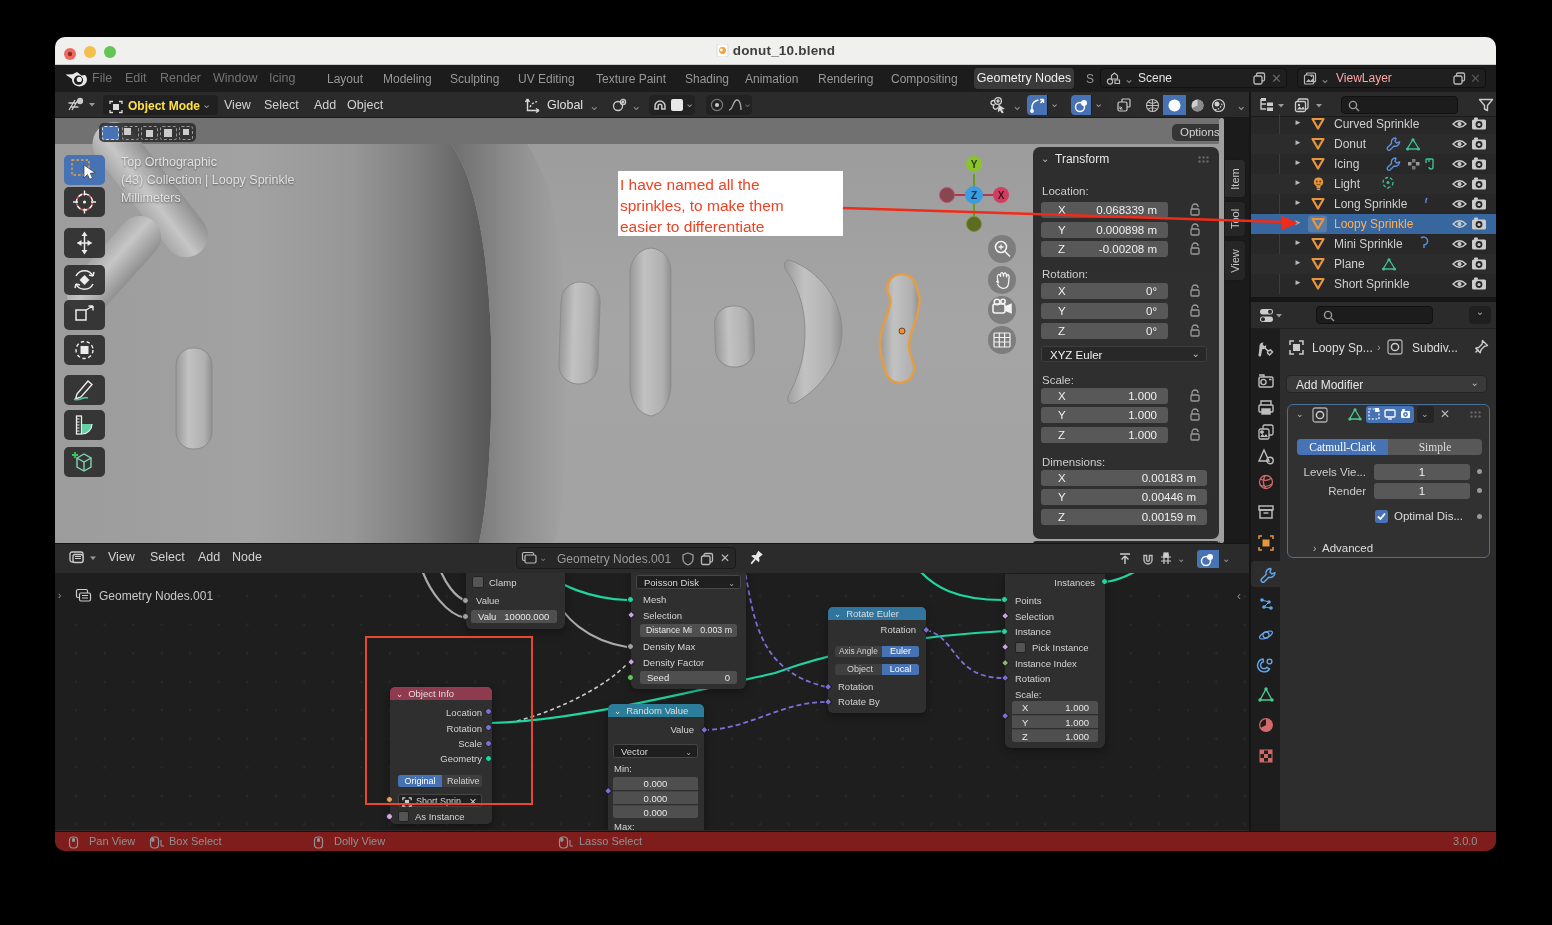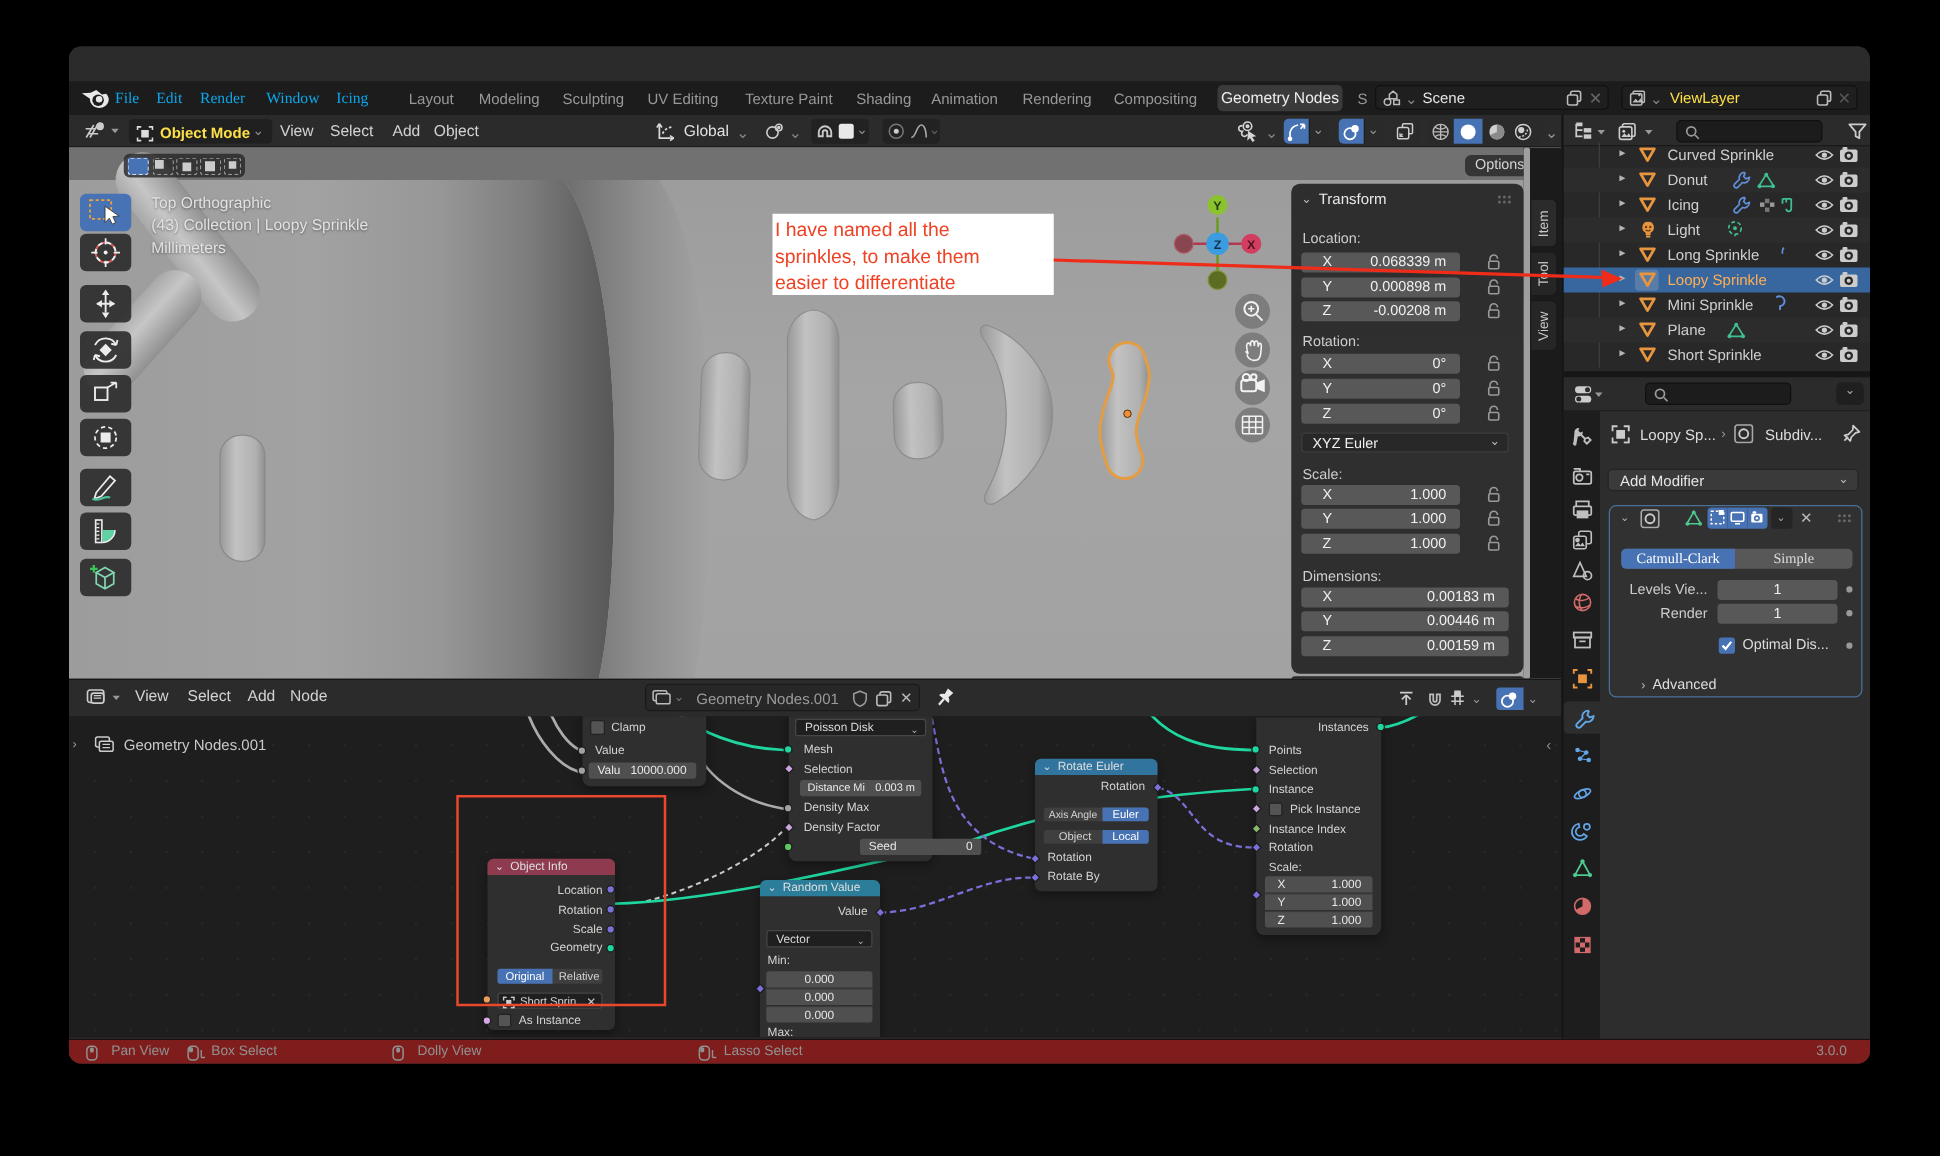--- a/index.html
+++ b/index.html
@@ -9,21 +9,21 @@
   border-radius:10px; overflow:hidden; background:#2b2b2b; transform:translateZ(0); }
 .abs { position:absolute; }
 
 #titlebar { position:absolute; left:0; top:0; width:1441px; height:28px;
   background:#f0f0ef; border-bottom:1px solid #c9c9c8; }
 .tl { position:absolute; top:9px; width:12px; height:12px; border-radius:50%; }
 #title { position:absolute; left:0; right:0; top:6px; text-align:center;
   font-size:13.5px; font-weight:bold; color:#3e3e3e; letter-spacing:.2px; }
 
 #row1 { position:absolute; left:0; top:28px; width:1441px; height:27px; background:#1c1c1c; }
-#row1 .m { position:absolute; top:6px; font-size:12.5px; color:#0ea5e9;font-family:Liberation Serif, serif; }
+#row1 .m { position:absolute; top:6px; font-size:12.5px; color:#737373; }
 #row1 .ws { position:absolute; top:7px; font-size:12px; color:#989898; }
 #row1 .wsa { position:absolute; top:3px; height:21px; border-radius:4px; background:#3a3a3a;
   color:#eee; font-size:12.5px; line-height:21px; text-align:center; }
 .selfield { position:absolute; top:3px; height:20px; background:#1f1f1f; border:1px solid #111;
   border-radius:4px; color:#cfcfcf; font-size:12px; }
 
 .hdr { position:absolute; background:#2b2b2b; }
 .hdr .m { position:absolute; top:6px; font-size:12.5px; color:#d2d2d2; }
 
 #vph { left:0; top:55px; width:1194px; height:26px; border-bottom:1px solid #191919;}
@@ -81,20 +81,33 @@
 #status { position:absolute; left:0; top:794px; width:1441px; height:20px; background:#7f1d1d;
   border-top:1px solid #131313; font-size:11px; color:#919191; }
 #status span { position:absolute; top:3px; }
 svg { display:block; }
 .ovl { position:absolute; pointer-events:none; }
 </style>
 </head>
 <body>
 <div id="win">
 
+  <div id="titlebar">
+    <div class="tl" style="left:9px;width:12px;height:12px;"><svg width="12" height="12" style="display:inline">
+          <circle cx="6" cy="6" r="6" fill="#ed6b5f"></circle>
+          <circle cx="6" cy="6" r="2.2" fill="#8c2e22"></circle>
+        </svg></div>
+    <div class="tl" style="left:29px;background:#f5bf4e;"></div>
+    <div class="tl" style="left:49px;background:#62c554;"></div>
+    <div id="title"><svg width="13" height="13" style="display:inline-block;vertical-align:-2px">
+          <rect x="1" y="0" width="11" height="13" rx="2" fill="#fff" stroke="#d8d8d8"></rect>
+          <circle cx="6.5" cy="6.5" r="3.4" fill="#f0a33a"></circle>
+          <circle cx="5.4" cy="6" r="1.4" fill="#fff"></circle>
+        </svg> donut_10.blend</div>
+  </div>
 
   <div id="row1">
     <svg class="abs" style="left:9px;top:5px" width="24" height="18" viewBox="0 0 24 18">
       <path d="M13 2 L17.5 5.5 L21 5 A7.5 6.8 0 1 1 8 9 L1.5 4.5 L8.5 4.2 Z" fill="#e8e8e8"></path>
       <circle cx="14.5" cy="10.2" r="4.6" fill="#1c1c1c"></circle>
       <circle cx="15.3" cy="9.4" r="2.6" fill="#e8e8e8"></circle>
     </svg>
     <span class="m" style="left:37px">File</span>
     <span class="m" style="left:70px">Edit</span>
     <span class="m" style="left:105px">Render</span>
@@ -126,21 +139,21 @@
       <span class="abs" style="left:170px;top:2px;color:#666;font-size:13px;">✕</span>
     </div>
     <div class="selfield" style="left:1242px;width:189px;">
       <svg class="abs" style="left:5px;top:2.5px" width="14" height="14" viewBox="0 0 14 14">
           <rect x="3.5" y="1" width="9" height="9" rx="1" fill="none" stroke="#bbb" stroke-width="1.2"></rect>
           <rect x="1.5" y="3" width="9" height="9" rx="1" fill="#1f1f1f" stroke="#bbb" stroke-width="1.2"></rect>
           <circle cx="8.5" cy="4" r="1" fill="#bbb"></circle>
           <path d="M3 10 l2.5-3 2 2 2-2.5 2.5 3.5z" fill="#bbb"></path>
         </svg>
       <span class="abs" style="left:22px;top:3px;color:#888">⌄</span>
-      <span class="abs" style="left:38px;top:2px;color:#fde047;">ViewLayer</span>
+      <span class="abs" style="left:38px;top:2px;color:#fca5a5;">ViewLayer</span>
       <svg class="abs" style="left:155px;top:3px" width="13" height="13" viewBox="0 0 13 13">
           <rect x="3.5" y="1" width="8" height="8" rx="1.5" fill="none" stroke="#bbb" stroke-width="1.3"></rect>
           <rect x="1" y="4" width="8" height="8" rx="1.5" fill="#1f1f1f" stroke="#bbb" stroke-width="1.3"></rect>
         </svg>
       <span class="abs" style="left:172px;top:2px;color:#555;font-size:13px;">✕</span>
     </div>
   </div>
 
   <div class="hdr" id="vph">
     <svg class="abs" style="left:12px;top:5px" width="30" height="16" viewBox="0 0 30 16">
@@ -703,21 +716,21 @@
       <div class="sock" style="left:-4px;top:48px;background:#a1a1a1;"></div>
     </div>
 
     <div class="node" style="left:576px;top:-4px;width:115px;height:120px;border-radius:0 0 6px 6px;">
       <div class="ndrop" style="left:5px;top:6px;width:105px;"><span style="margin-left:7px">Poisson Disk</span><span class="abs" style="right:5px;top:1px;color:#aaa;font-size:8px;">⌄</span></div>
       <span class="abs" style="left:12px;top:25px;">Mesh</span>
       <span class="abs" style="left:12px;top:41px;">Selection</span>
       <div class="nfield" style="left:9px;top:55px;width:97px;font-size:8.8px;"><span style="margin-left:6px">Distance Mi</span><span class="abs" style="right:5px">0.003 m</span></div>
       <span class="abs" style="left:12px;top:72px;">Density Max</span>
       <span class="abs" style="left:12px;top:88px;">Density Factor</span>
-      <div class="nfield" style="left:9px;top:102px;width:97px;margin-left:48px;"><span style="margin-left:7px">Seed</span><span class="abs" style="right:7px">0</span></div>
+      <div class="nfield" style="left:9px;top:102px;width:97px;"><span style="margin-left:7px">Seed</span><span class="abs" style="right:7px">0</span></div>
       <div class="sock" style="left:-4px;top:27px;background:#1fd6a0;"></div>
       <div class="diam" style="left:-3.5px;top:43px;background:#c9a5e0;"></div>
       <div class="sock" style="left:-4px;top:74px;background:#a1a1a1;"></div>
       <div class="diam" style="left:-3.5px;top:90px;background:#c9a5e0;"></div>
       <div class="sock" style="left:-4px;top:105px;background:#5fc75f;"></div>
     </div>
 
     <div class="node" style="left:553px;top:131px;width:96px;height:126px;border-radius:6px 6px 0 0;">
       <div class="nhead" style="background:#2b7d99;"><span style="margin-left:6px;font-size:8.5px;">⌄</span><span style="margin-left:5px;">Random Value</span></div>
       <div class="nrow nr" style="top:20px;">Value</div>

